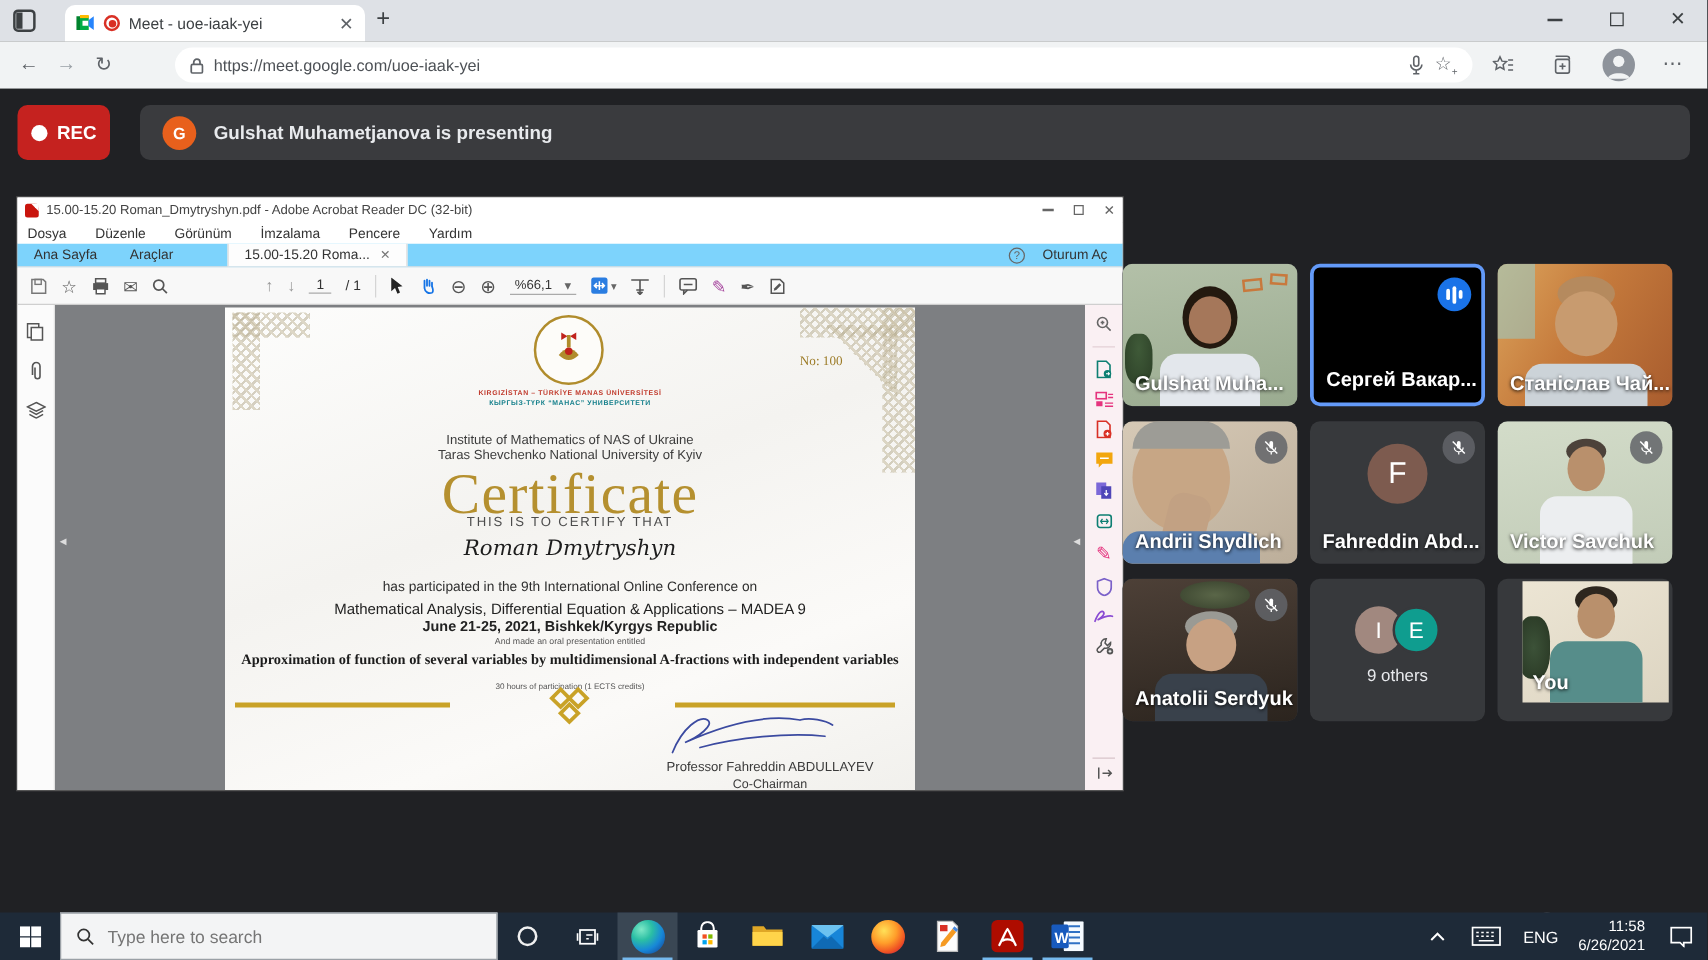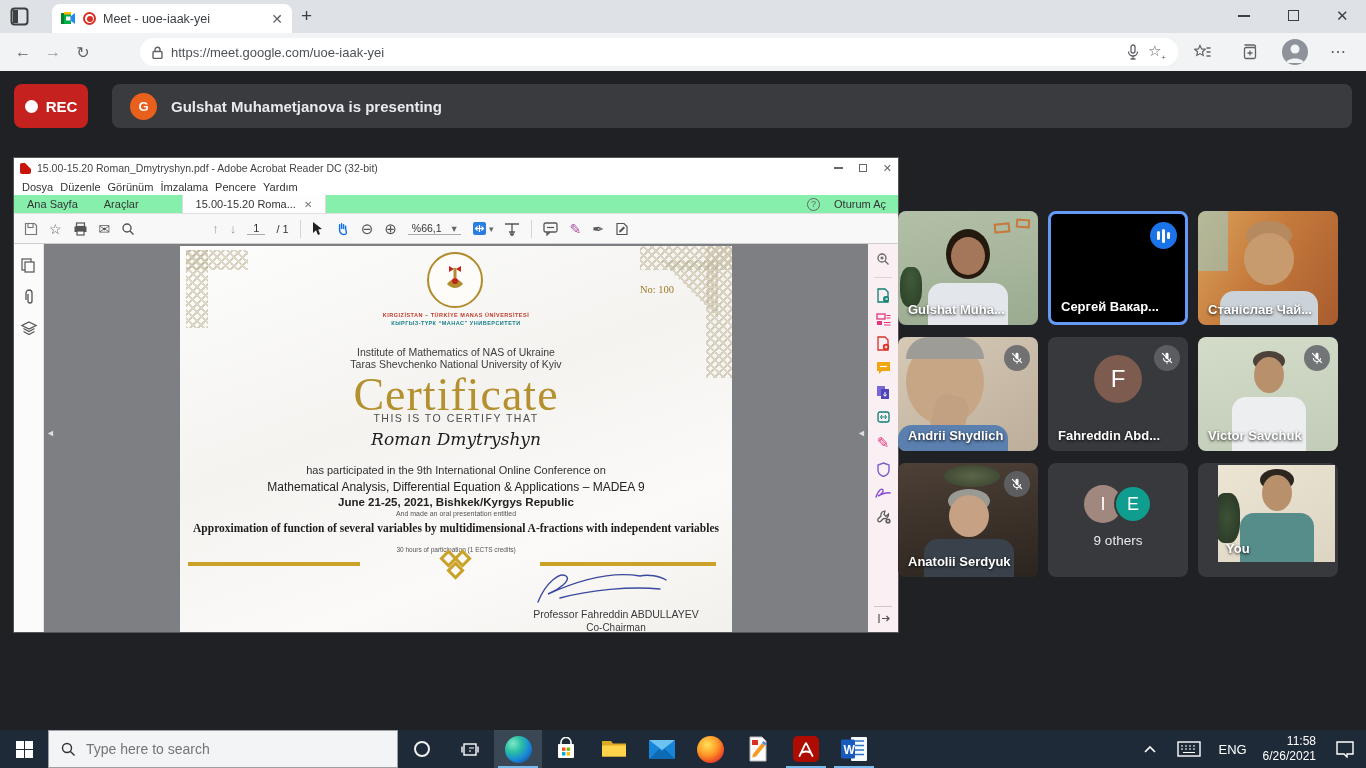--- a/index.html
+++ b/index.html
@@ -23,41 +23,41 @@
   .recdot{width:13px;height:13px;border-radius:50%;background:#fff}
   .presbar{left:112px;top:13px;width:1240px;height:44px;background:#3a3b3e;border-radius:8px;gap:14px;padding:0 18px}
   .gavatar{width:27px;height:27px;border-radius:50%;background:#e8601c;color:#fff;font-size:13px;font-weight:bold;display:flex;align-items:center;justify-content:center}
   .prestext{color:#e8eaed;font-size:15px;font-weight:600}
   
   .acwin{left:14px;top:87px;width:884px;height:474px;background:#fff;box-shadow:0 0 0 1px #555;display:flex;flex-direction:column;font-size:11px;color:#333}
   .actitle{height:20px;display:flex;align-items:center;padding:0 6px;gap:6px;font-size:10.5px;color:#444;background:#fff}
   .acico{width:11px;height:11px;background:#c9150d;border-radius:2px;position:relative}
   .acico:after{content:"";position:absolute;right:0;top:0;border:3px solid #fff;border-left-color:transparent;border-bottom-color:transparent}
   .acctrl{margin-left:auto;display:flex;gap:16px;color:#666;align-items:center}
-  .acmenu{height:17px;display:flex;align-items:center;gap:7px;padding:0 8px;background:#fff;font-size:11px}
-  .actabs{height:19px;display:flex;align-items:stretch;background:#86efac;font-size:11px;border-bottom:1px solid #e0e0e0}
+  .acmenu{height:17px;display:flex;align-items:center;gap:23px;padding:0 8px;background:#fff;font-size:11px}
+  .actabs{height:19px;display:flex;align-items:stretch;background:#7dd3fc;font-size:11px;border-bottom:1px solid #e0e0e0}
   .actab{display:flex;align-items:center;padding:0 13px;gap:8px;color:#333}
   .actab.active{background:#fdfdfd;border-left:1px solid #ddd;border-right:1px solid #ddd}
   .actools{height:30px;display:flex;align-items:center;background:#f8f8f8;border-bottom:1px solid #cfcfcf;padding:0 10px;gap:11px}
   .sep{width:1px;height:18px;background:#d5d5d5}
   .acbody{flex:1;display:flex;min-height:0}
   .lrail{width:30px;background:#fbfbfb;border-right:1px solid #e2e2e2;display:flex;flex-direction:column;align-items:center;padding-top:14px;gap:16px}
   .rrail{width:30px;background:#faf0f3;display:flex;flex-direction:column;align-items:center;padding-top:8px;gap:10px}
   .docarea{flex:1;background:#7d7f82;position:relative;overflow:hidden}
   
   .certpage{position:absolute;left:136px;top:2px;width:552px;height:420px;background:linear-gradient(160deg,#fdfdfc 0%,#f4f3f0 40%,#fbfaf8 70%,#efeeea 100%);color:#2f2f2f;overflow:hidden}
   .cc{position:absolute;left:0;width:100%;text-align:center}
   .orn{position:absolute;opacity:.55;background:
     repeating-linear-gradient(45deg,#c5ba9d 0 2px,transparent 2px 6px),
     repeating-linear-gradient(-45deg,#b7ad93 0 2px,transparent 2px 6px)}
   .goldbar{position:absolute;height:4px;background:#c9a227;top:316px}
   .dia{position:absolute;width:13px;height:13px;border:3px solid #c9a227;transform:rotate(45deg)}
   
   .tile{position:absolute;width:140px;height:114px;border-radius:8px;background:#37393c;overflow:hidden}
-  .tname{position:absolute;left:10px;bottom:8px;color:#fff;font-size:13px;font-weight:600;text-shadow:0 1px 3px rgba(0,0,0,.9);white-space:nowrap}
+  .tname{position:absolute;left:10px;bottom:8px;color:#fff;font-size:16px;font-weight:600;text-shadow:0 1px 3px rgba(0,0,0,.9);white-space:nowrap}
   .micoff{position:absolute;top:8px;right:8px;width:26px;height:26px;border-radius:50%;background:rgba(97,100,105,.85);display:flex;align-items:center;justify-content:center}
   .speak{position:absolute;top:8px;right:8px;width:27px;height:27px;border-radius:50%;background:#1a73e8;display:flex;align-items:center;justify-content:center;gap:2px}
   .speak i{display:block;width:3px;background:#fff;border-radius:2px}
   .head{position:absolute;border-radius:50%}
   .torso{position:absolute;border-radius:14px 14px 0 0}
   .circ{border-radius:50%;display:flex;align-items:center;justify-content:center;color:#fff;font-weight:bold}
   
   .mbtn{position:absolute;top:668px;width:40px;height:40px;border-radius:50%;background:#3c4043;display:flex;align-items:center;justify-content:center}
   .rbtn{position:absolute;top:668px;width:24px;height:24px;display:flex;align-items:center;justify-content:center}
   

